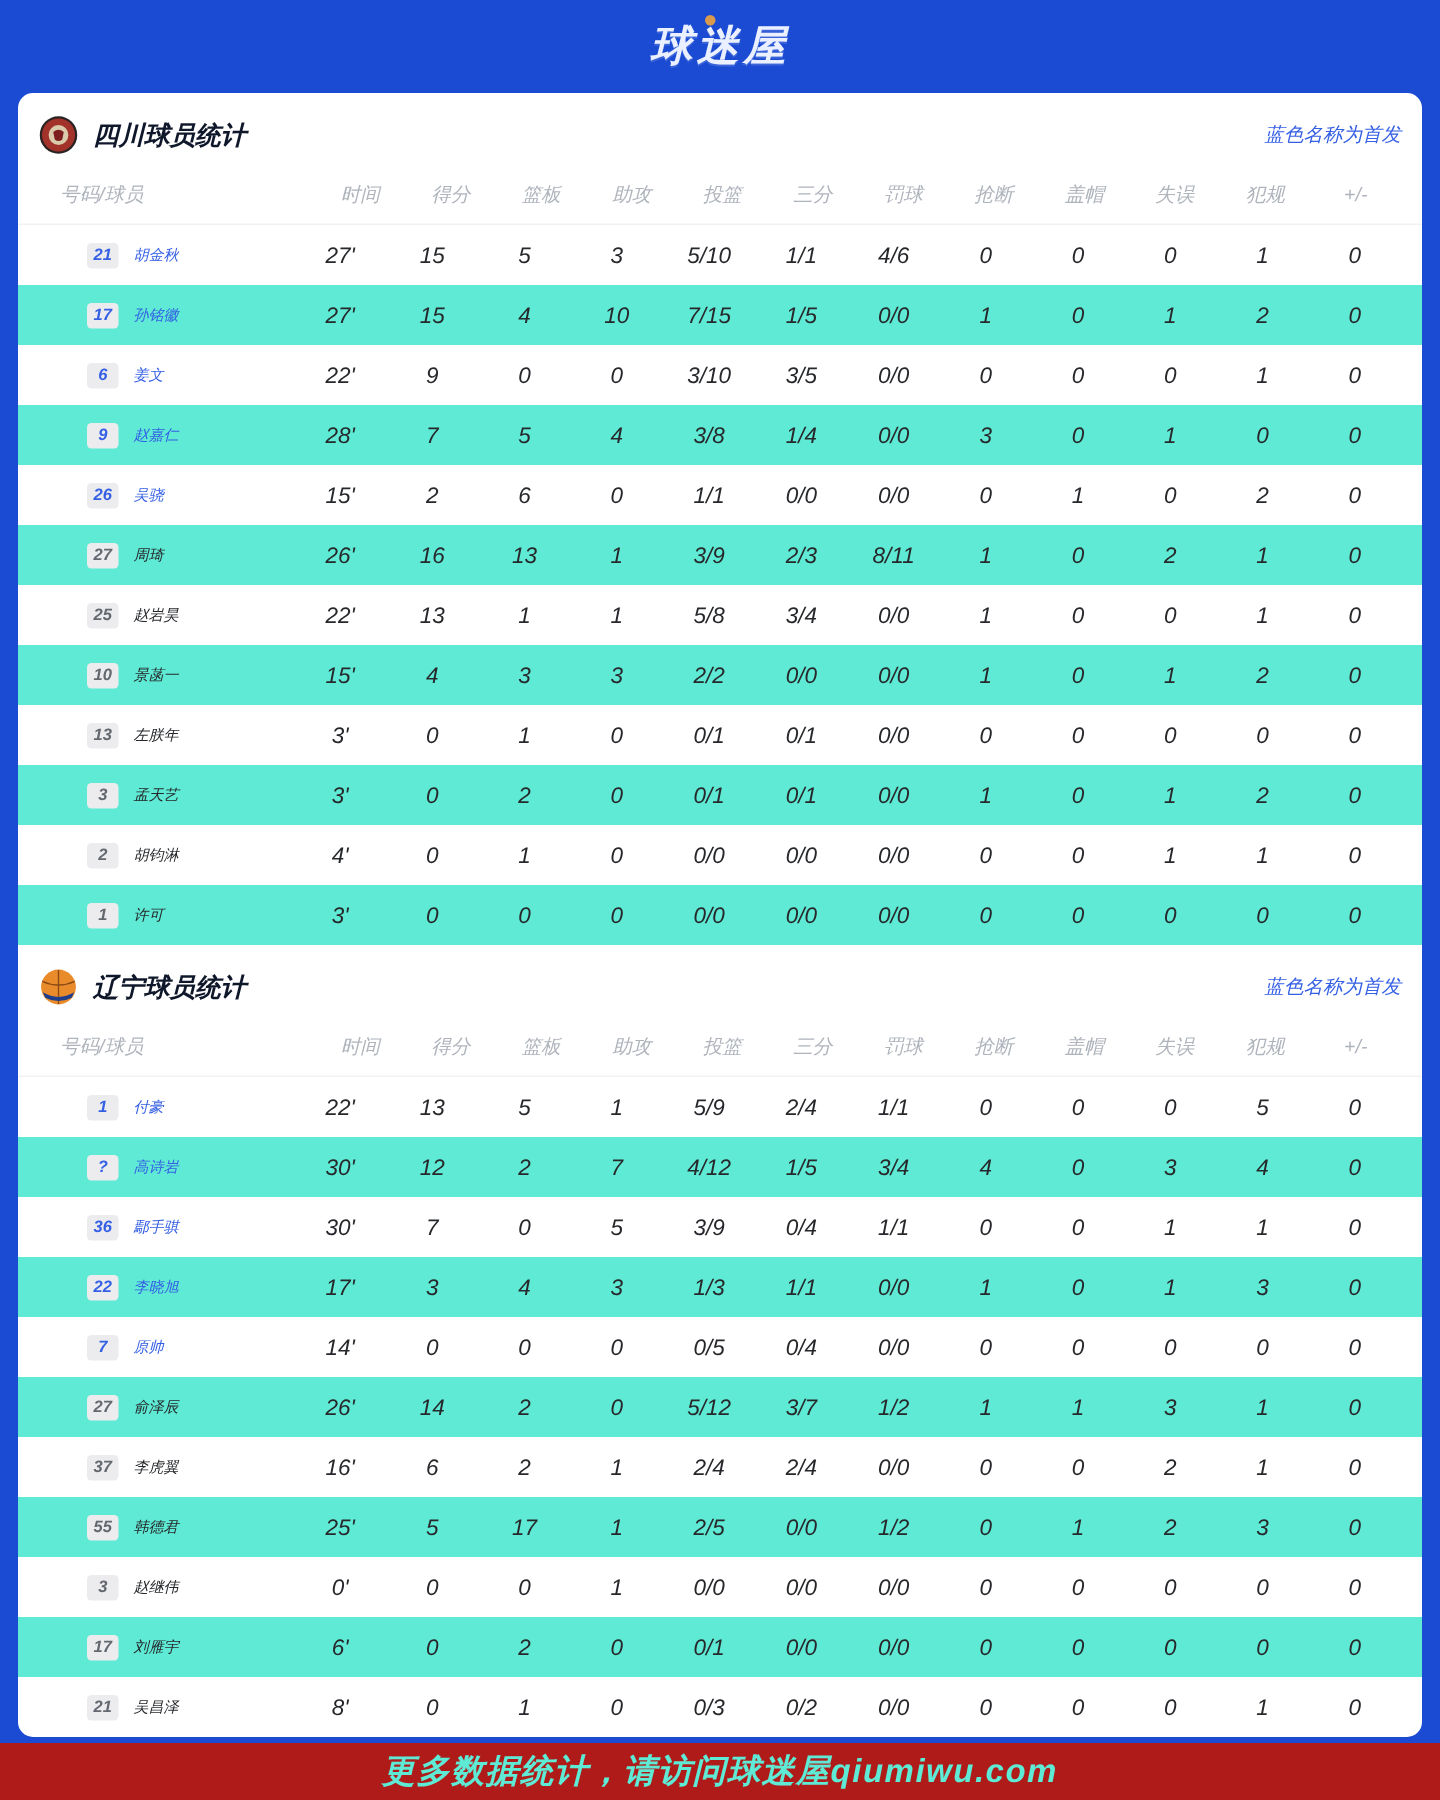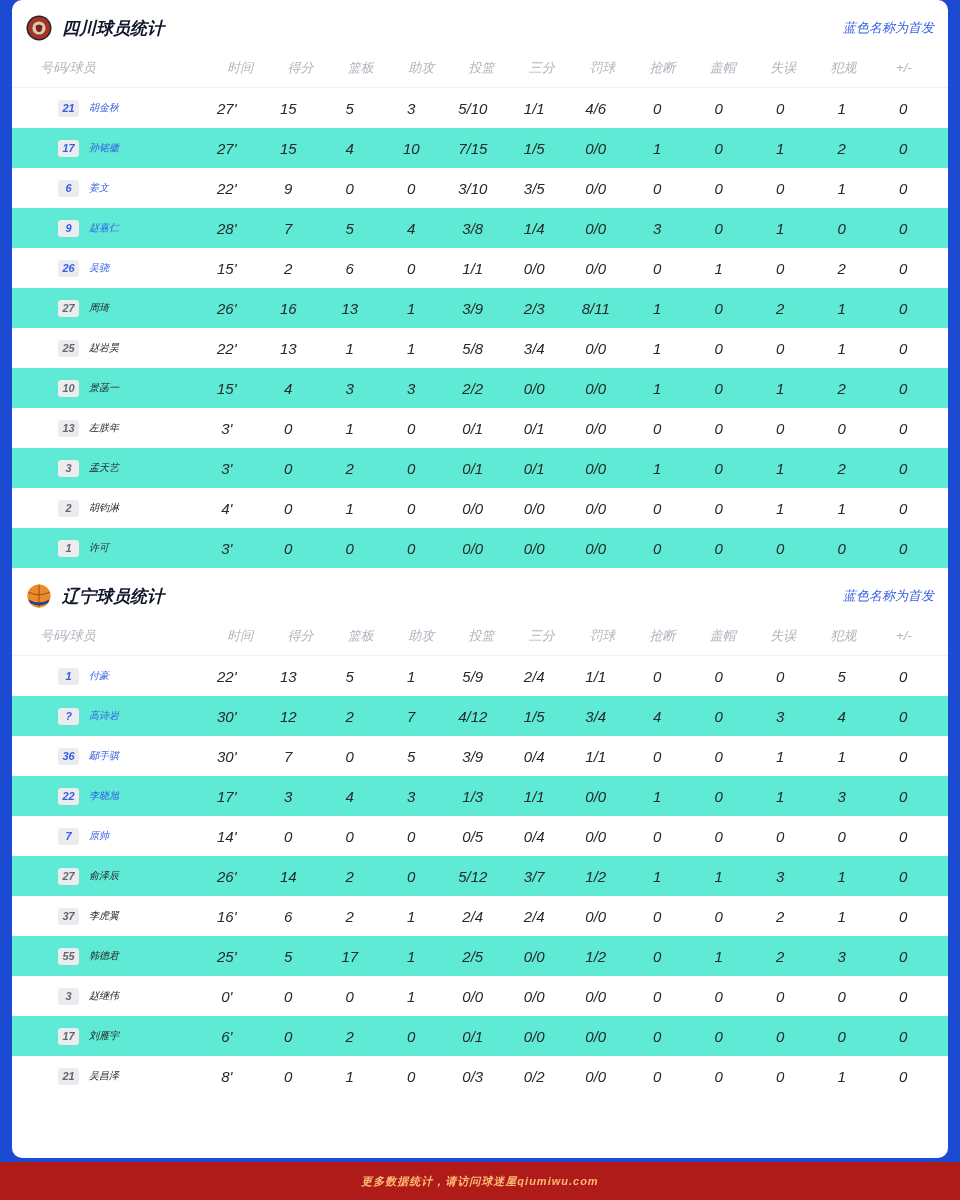--- a/index.html
+++ b/index.html
@@ -30,27 +30,33 @@
   .pcell { display:flex; align-items:center; }
   .badge { min-width:21px; height:17px; padding:0 3px; margin-right:10px; border-radius:3px; background:#ECECEF;
            display:inline-flex; align-items:center; justify-content:center;
            font-size:11px; font-style:italic; font-weight:700; color:#63686F;margin-left:32px; }
   .pname { font-size:10px; font-weight:400; font-style:italic; color:#26282B; }
   .row.starter .pname { color:#3560E4; }
   .row.starter .badge { color:#3560E4; }
 
   
   .app-footer { flex:0 0 38px; height:38px; background:#AE1B18; display:flex; align-items:center; justify-content:center; }
-  .footer-text { color:#fdba74; font-size:11px; font-weight:700; font-style:italic; letter-spacing:1px; }
+  .footer-text { color:#5eead4; font-size:22px; font-weight:700; font-style:italic; letter-spacing:1px; }
 </style>
 </head>
 <body>
 
 <div class="page">
 
+  <header class="app-header">
+    <div class="logo">
+      <span class="logo-dot"></span>
+      <span class="logo-text">球迷屋</span>
+    </div>
+  </header>
 
   <main class="card">
 
     <section class="team">
       <div class="team-head">
         <span class="tlogo">
           <svg width="26" height="26" viewBox="0 0 26 26">
             <circle cx="13" cy="13" r="12.5" fill="#2B2323"></circle>
             <circle cx="13" cy="13" r="11" fill="#A3322A"></circle>
             <circle cx="13" cy="13" r="6.6" fill="#D9CBAC"></circle>

